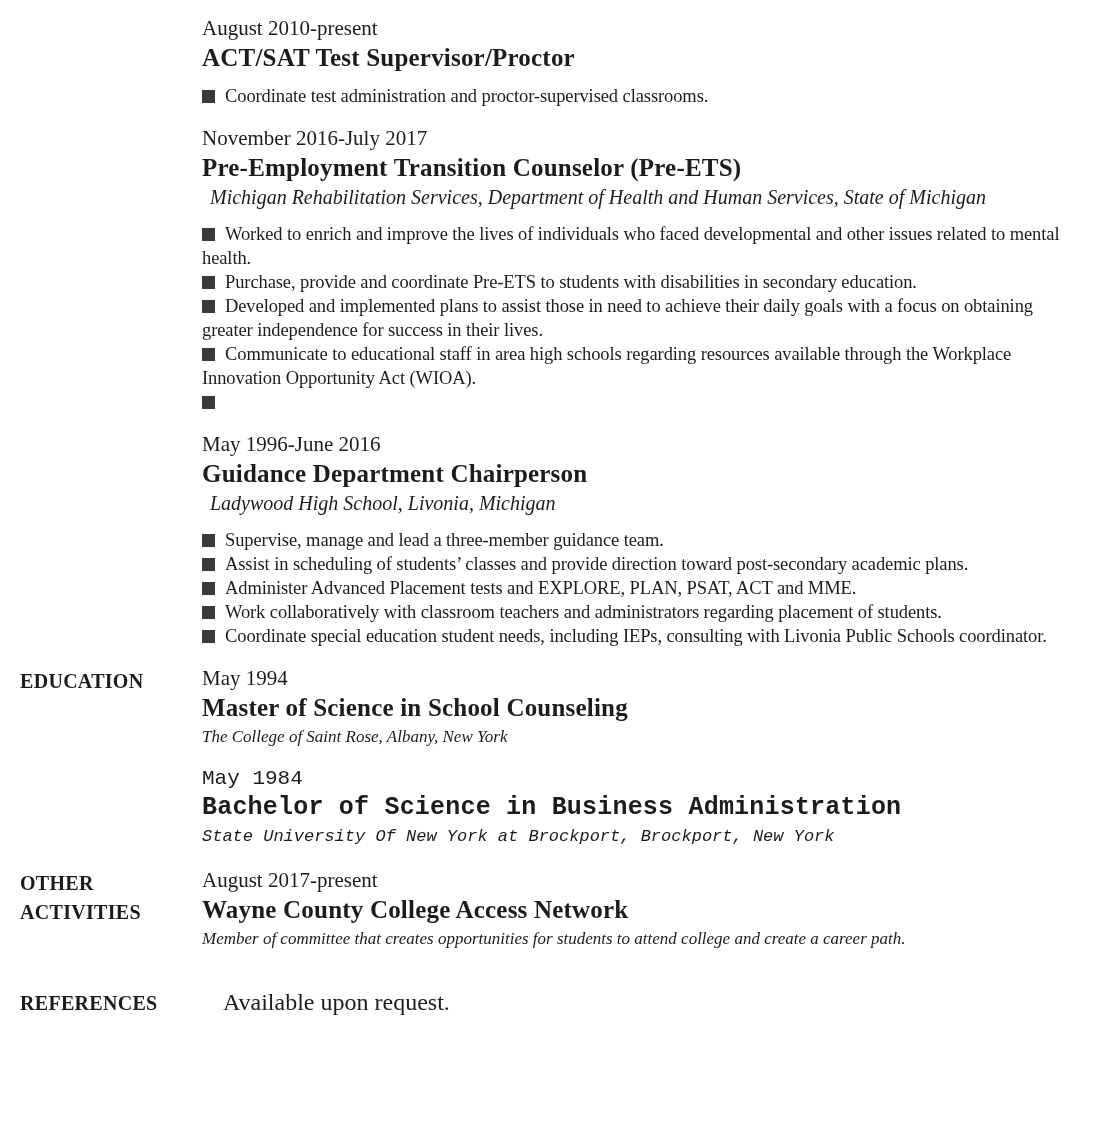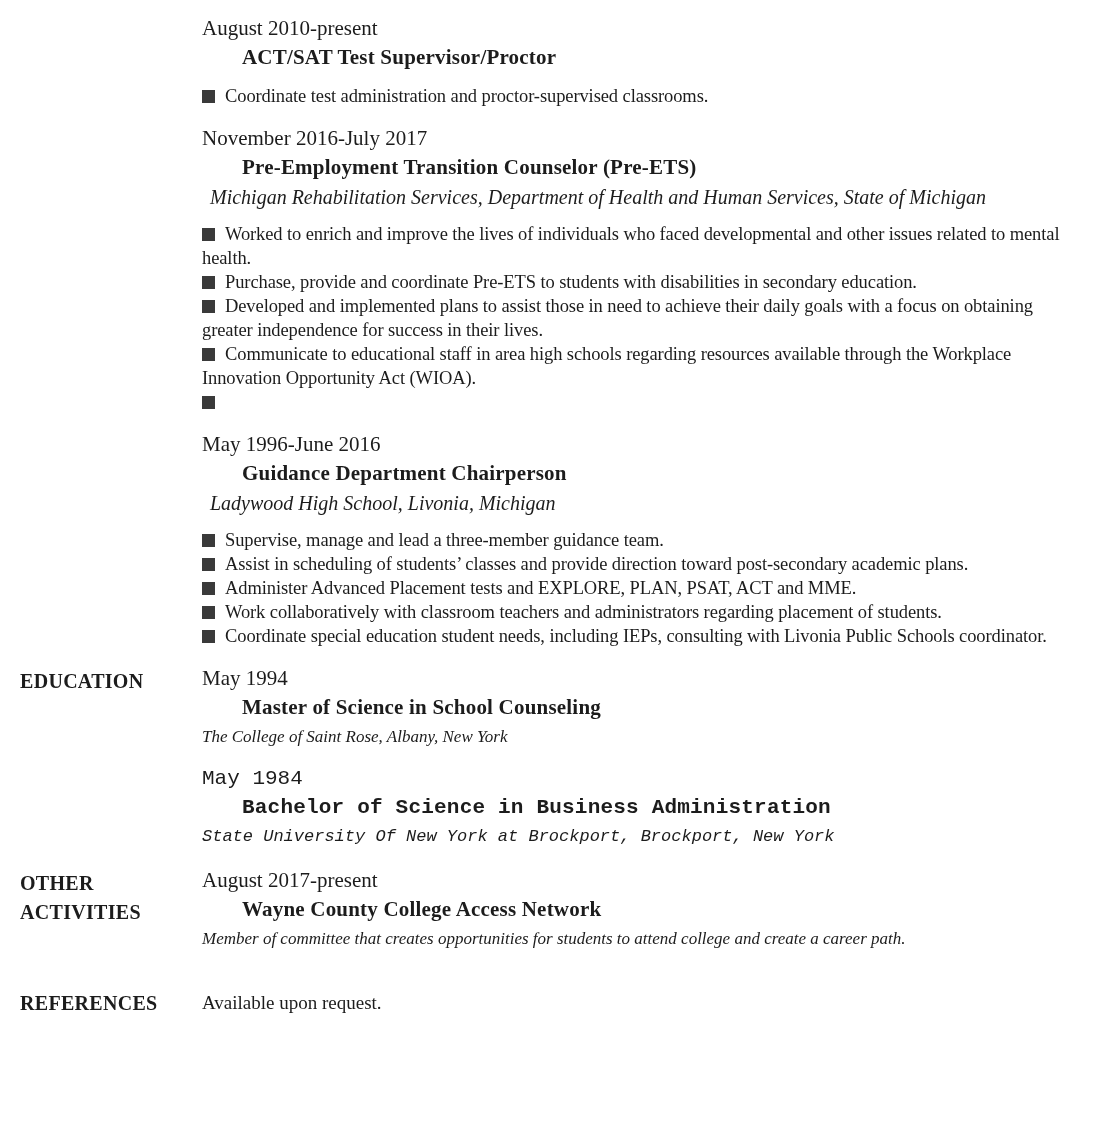--- a/index.html
+++ b/index.html
@@ -30,26 +30,25 @@
   }
   .entry { margin-bottom: 18px; }
   .entry.mb-md { margin-bottom: 20px; font-family: Liberation Mono, monospace; }
   .entry.mb-lg { margin-bottom: 38px; }
   .date {
     font-size: 21px;
     line-height: 25px;
     font-weight: normal;
   }
   .title {
-    font-size: 21px;
+    font-size: 25px;
     line-height: 29px;
     font-weight: bold;
     letter-spacing: 0.2px;
     margin-top: 2px;
-    margin-left: 40px;
   }
   .sub-lg {
     font-size: 20px;
     line-height: 26px;
     font-style: italic;
     margin-top: 2px;
     margin-left: 8px;
   }
   .sub-sm {
     font-size: 17px;
@@ -68,22 +67,23 @@
   }
   .sq {
     display: inline-block;
     width: 13px;
     height: 13px;
     background: #3a3a3a;
     margin-right: 10px;
     vertical-align: -1px;
   }
   .note {
-    font-size: 19px;
+    font-size: 24px;
     line-height: 29px;
+    margin-left: 21px;
   }
 </style>
 </head>
 <body>
 
 <div>
 
   <div class="section-row">
     <div class="label-col"></div>
     <div class="content-col">

